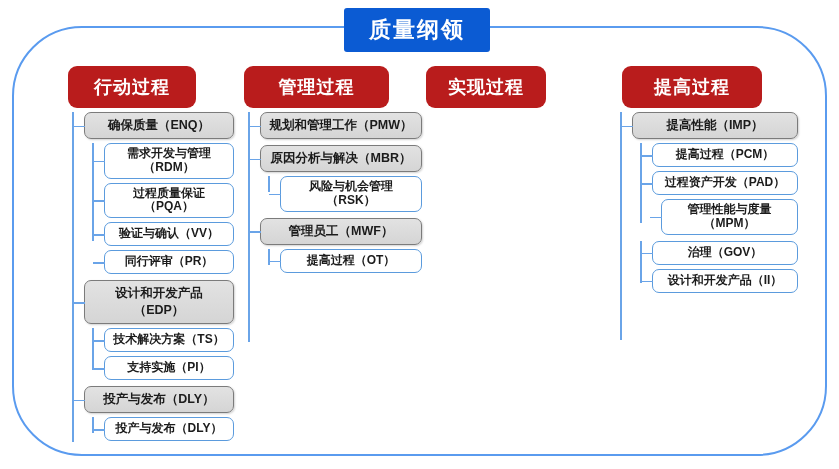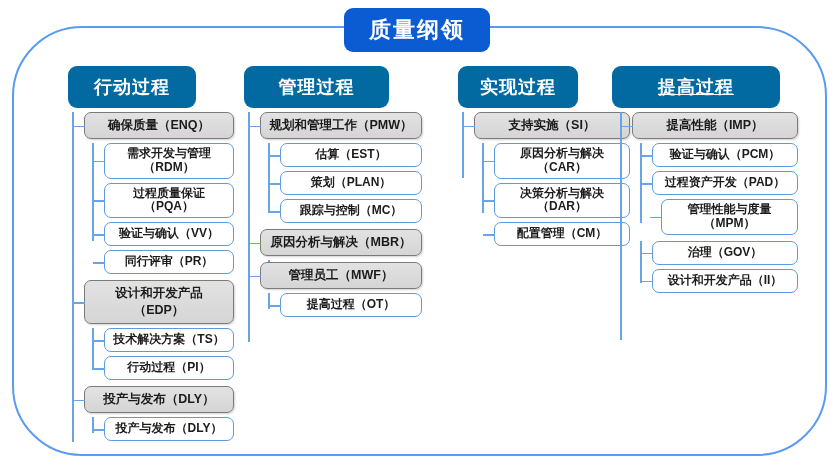--- a/index.html
+++ b/index.html
@@ -25,60 +25,60 @@
     background: transparent;
     z-index: 1;
   }
 
   
   .main-title {
     position: absolute;
     left: 344px; top: 8px;
     width: 146px; height: 44px;
     background: #0b5bd3;
-    border-radius: 9px;
+    border-radius: 3px;
     color: #ffffff;
     font-size: 22px;
     font-weight: bold;
     letter-spacing: 2px;
     display: flex;
     align-items: center;
     justify-content: center;
     z-index: 5;
   }
 
   
   .col {
     position: absolute;
     top: 66px;
     z-index: 3;
   }
   .col-0 { left: 62px;  width: 172px; }
   .col-1 { left: 238px; width: 184px; }
-  .col-2 { left: 452px; width: 178px; }
+  .col-2 { left: 420px; width: 178px; }
   .col-3 { left: 610px; width: 188px; }
 
   .col-header {
     position: relative;
-    background: #0369a1;
+    background: #b91c1c;
     border-radius: 9px;
     height: 42px;
     color: #ffffff;
     font-size: 18px;
     font-weight: bold;
     letter-spacing: 1px;
     display: flex;
     align-items: center;
     justify-content: center;
     z-index: 4;
   }
   .col-0 .col-header { width: 128px; margin-left: 6px; }
   .col-1 .col-header { width: 145px; margin-left: 6px; }
   .col-2 .col-header { width: 120px; margin-left: 6px; }
-  .col-3 .col-header { width: 168px; margin-left: 2px; text-decoration: underline; }
+  .col-3 .col-header { width: 140px; margin-left: 12px; }
 
   
   .col-body {
     position: relative;
     margin-top: 4px;
     padding-left: 22px;
   }
   .trunk {
     position: absolute;
     left: 10px;
@@ -182,84 +182,67 @@
               <div class="leaf-box">过程质量保证（PQA）</div>
               <div class="leaf-box">验证与确认（VV）</div>
               <div class="leaf-box">同行评审（PR）</div>
             </div>
           </div>
           <div class="group">
             <div class="group-box">设计和开发产品（EDP）</div>
             <div class="children">
               <div class="child-trunk" style="height: 42px;"></div>
               <div class="leaf-box">技术解决方案（TS）</div>
-              <div class="leaf-box">行动过程（PI）</div>
+              <div class="leaf-box">支持实施（PI）</div>
             </div>
           </div>
           <div class="group">
             <div class="group-box">投产与发布（DLY）</div>
             <div class="children">
               <div class="child-trunk" style="height: 16px;"></div>
               <div class="leaf-box">投产与发布（DLY）</div>
             </div>
           </div>
         </div>
       </div>
       <div class="col col-1">
         <div class="col-header">管理过程</div>
         <div class="col-body">
           <div class="trunk" style="height: 230px;"></div>
           <div class="group">
             <div class="group-box">规划和管理工作（PMW）</div>
-            <div class="children">
-              <div class="child-trunk" style="height: 70px;"></div>
-              <div class="leaf-box">估算（EST）</div>
-              <div class="leaf-box">策划（PLAN）</div>
-              <div class="leaf-box">跟踪与控制（MC）</div>
-            </div>
           </div>
           <div class="group">
             <div class="group-box">原因分析与解决（MBR）</div>
             <div class="children">
               <div class="child-trunk" style="height: 16px;"></div>
+              <div class="leaf-box">风险与机会管理（RSK）</div>
             </div>
           </div>
           <div class="group">
             <div class="group-box">管理员工（MWF）</div>
             <div class="children">
               <div class="child-trunk" style="height: 16px;"></div>
               <div class="leaf-box">提高过程（OT）</div>
             </div>
           </div>
         </div>
       </div>
       <div class="col col-2">
         <div class="col-header">实现过程</div>
-        <div class="col-body">
-          <div class="trunk" style="height: 66px;"></div>
-          <div class="group">
-            <div class="group-box">支持实施（SI）</div>
-            <div class="children">
-              <div class="child-trunk" style="height: 70px;"></div>
-              <div class="leaf-box">原因分析与解决（CAR）</div>
-              <div class="leaf-box">决策分析与解决（DAR）</div>
-              <div class="leaf-box">配置管理（CM）</div>
-            </div>
-          </div>
-        </div>
       </div>
       <div class="col col-3">
         <div class="col-header">提高过程</div>
         <div class="col-body">
           <div class="trunk" style="height: 228px;"></div>
           <div class="group">
             <div class="group-box">提高性能（IMP）</div>
             <div class="children">
               <div class="child-trunk" style="height: 80px;"></div>
-              <div class="leaf-box">验证与确认（PCM）</div>
+              <div class="leaf-box">提高过程（PCM）</div>
               <div class="leaf-box">过程资产开发（PAD）</div>
               <div class="leaf-box two-line">管理性能与度量<br>（MPM）</div>
             </div>
           </div>
           <div class="group">
             <div class="children">
               <div class="child-trunk" style="height: 42px;"></div>
               <div class="leaf-box">治理（GOV）</div>
               <div class="leaf-box">设计和开发产品（II）</div>
             </div>

